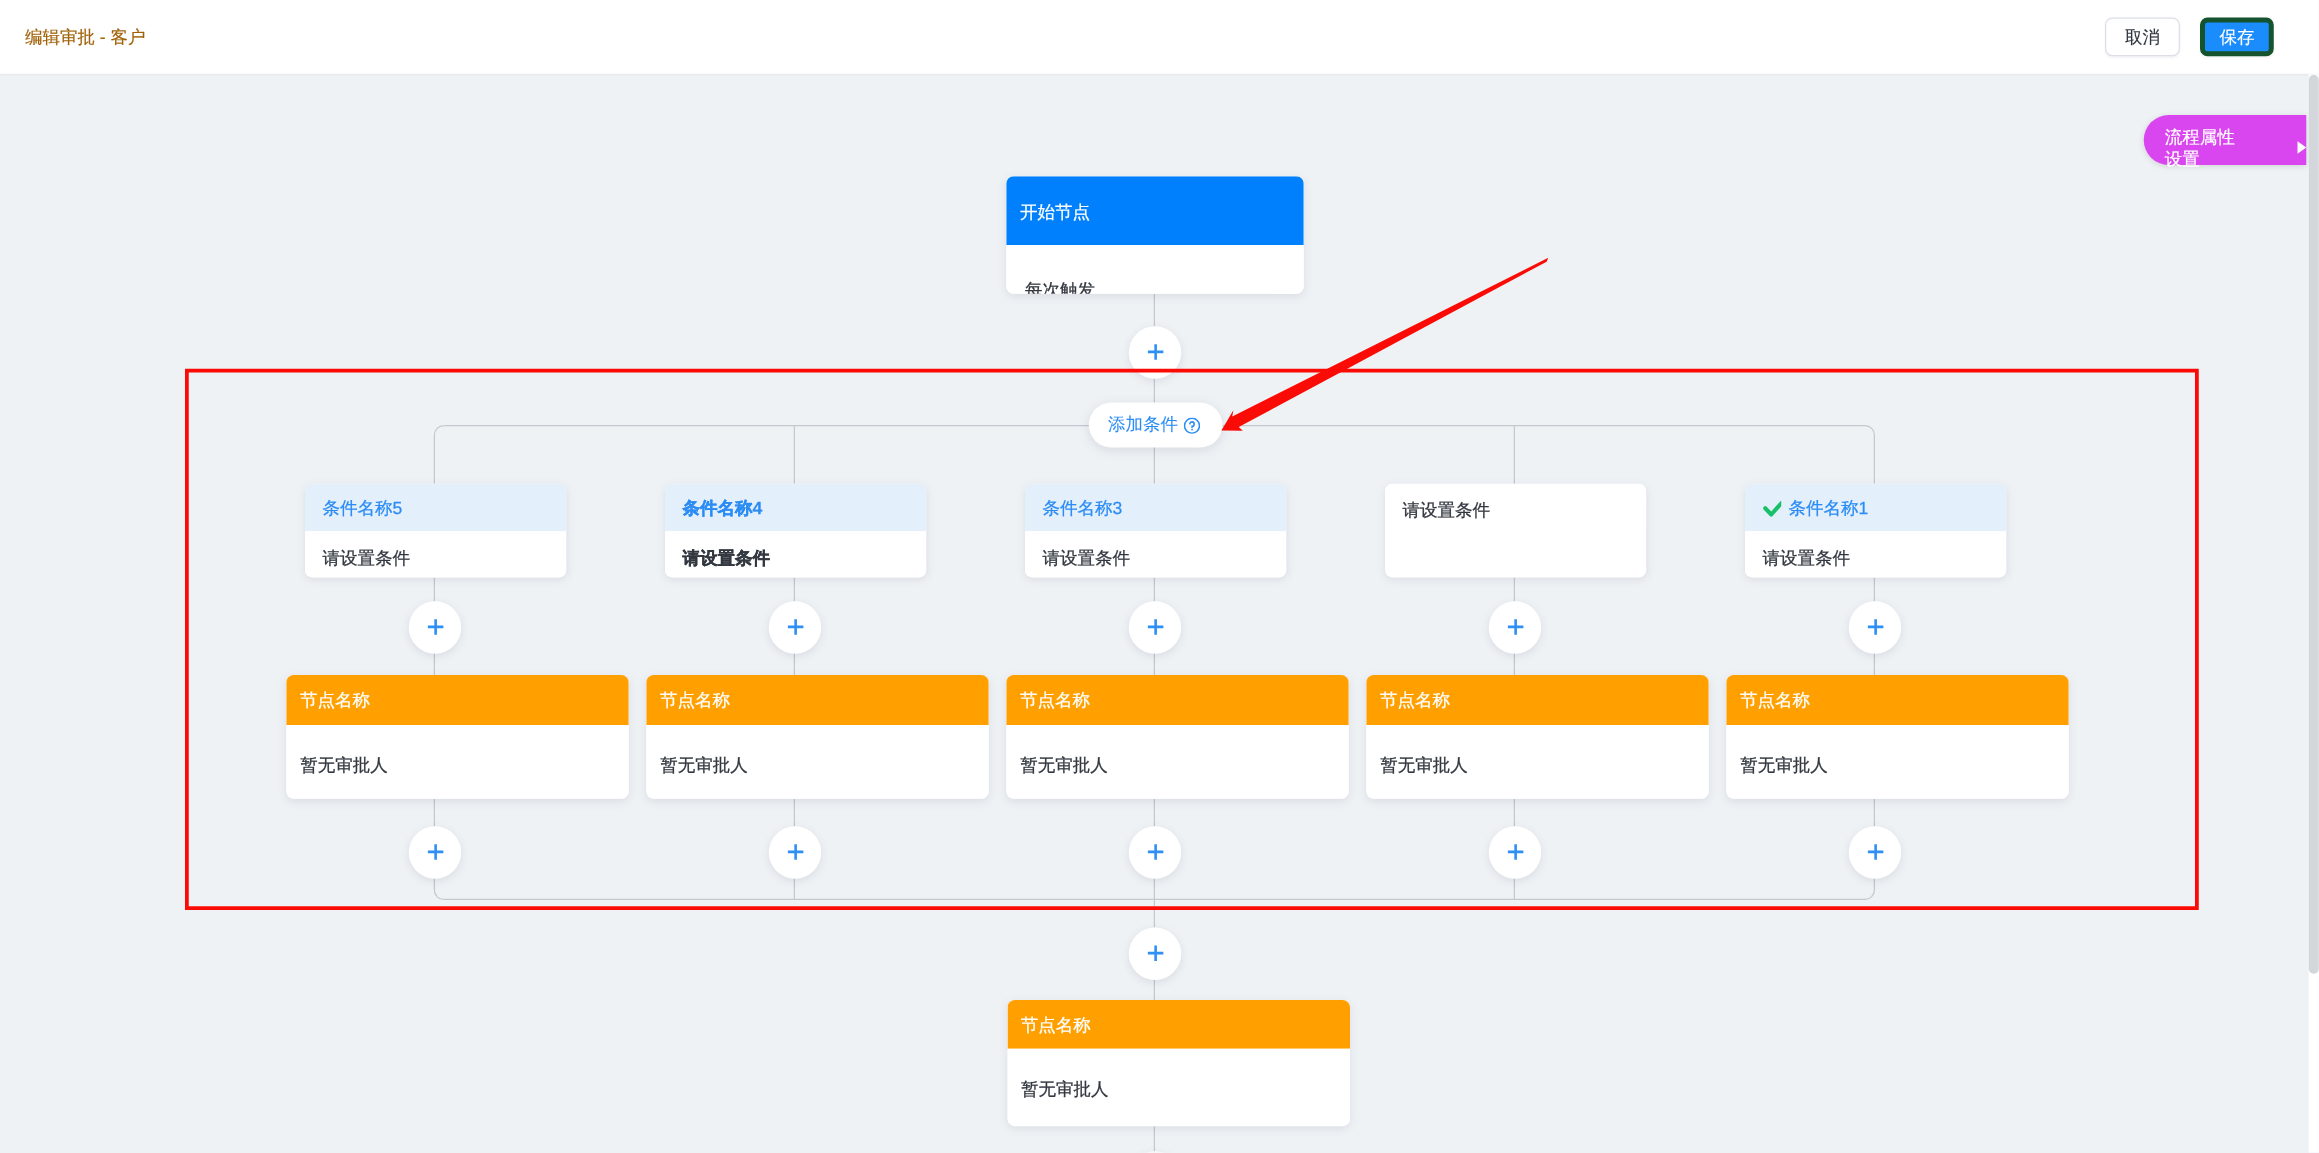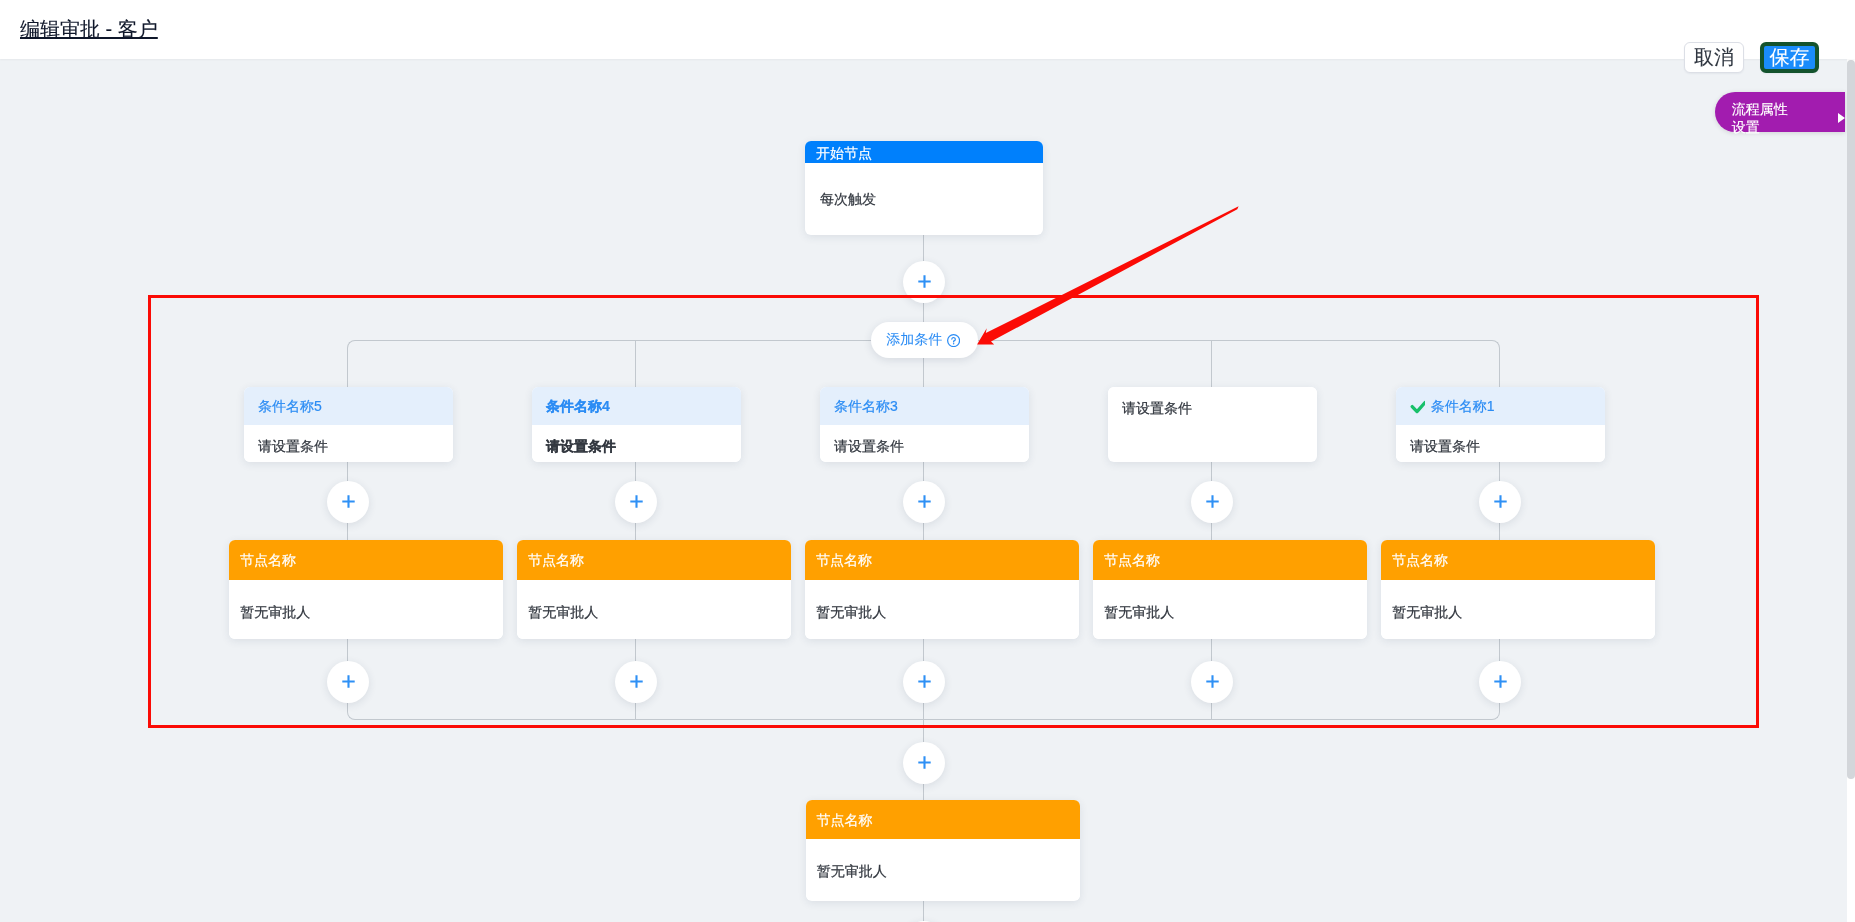--- a/index.html
+++ b/index.html
@@ -5,40 +5,40 @@
 <style>
   *{box-sizing:border-box;}
   html,body{margin:0;padding:0;}
   body{width:1855px;height:922px;overflow:hidden;
        font-family:"Liberation Sans","DejaVu Sans",sans-serif;
        background:#eff2f5;-webkit-text-stroke:0.3px currentColor;}
 
   
   .topbar{position:absolute;left:0;top:0;width:1855px;height:59px;background:#ffffff;
           box-shadow:0 1px 2px rgba(0,0,0,.045);z-index:40;}
-  .page-title{position:absolute;left:20px;top:20.9px;font-size:20px;color:#0f172a;
-              line-height:17.7px;-webkit-text-stroke:0.12px currentColor;z-index:41;text-decoration:underline;}
-  .btn{position:absolute;top:14px;height:31px;border-radius:6px;font-size:20px;z-index:41;
+  .page-title{position:absolute;left:20px;top:20.9px;font-size:14px;color:#a16207;
+              line-height:17.7px;-webkit-text-stroke:0.12px currentColor;z-index:41;}
+  .btn{position:absolute;top:14px;height:31px;border-radius:6px;font-size:14px;z-index:41;
        box-shadow:0 1px 2px rgba(40,56,84,.06);
        -webkit-text-stroke:0.1px currentColor;
-       display:flex;align-items:center;justify-content:center;cursor:pointer;margin-top:28px;}
+       display:flex;align-items:center;justify-content:center;cursor:pointer;}
   .btn-cancel{left:1684px;width:60px;border:1px solid #dcdfe6;background:#fff;color:#2f3640;}
   .btn-save{left:1760px;width:59px;border:4px solid #14532d;background:#1a8cfb;color:#fff;}
 
   
   .canvas{position:absolute;left:0;top:59px;width:1847px;height:863px;overflow:hidden;}
 
   
   .sb-track{position:absolute;left:1847px;top:59px;width:8px;height:863px;background:#fff;z-index:30;}
   .sb-thumb{position:absolute;left:1847px;top:60.3px;width:8px;height:718.7px;border-radius:4px;
             background:#d3d6da;z-index:31;}
 
   
   .prop-btn{position:absolute;left:1714.9px;top:92px;width:130.3px;height:39.6px;
-            background:#a21caf;color:#fff;border-radius:20px 0 0 20px;display:flex;align-items:center;
+            background:#d946ef;color:#fff;border-radius:20px 0 0 20px;display:flex;align-items:center;
             padding-left:16.9px;padding-top:15px;font-size:14px;z-index:20;cursor:pointer;
             -webkit-text-stroke:0.15px currentColor;
             box-shadow:0 1px 5px rgba(0,0,0,.13);gap:28px;}
   .prop-btn .tri{margin-left:9.5px;width:0;height:0;border-left:7px solid #fff;
                  border-top:5px solid transparent;border-bottom:5px solid transparent;
                  position:relative;top:-1px;}
 
   
   .vline{position:absolute;width:1px;background:#c2c8ce;z-index:1;}
   .hline{position:absolute;height:1px;background:#c2c8ce;z-index:1;}
@@ -50,21 +50,21 @@
 
   
   .card{position:absolute;border-radius:6px;background:#fff;overflow:hidden;z-index:5;
         box-shadow:0 2px 8px rgba(40,56,84,.10);}
   .card .hd{display:flex;align-items:center;padding-left:11px;font-size:14px;line-height:1;
             -webkit-text-stroke:0.2px currentColor;}
   .card .bd{display:flex;align-items:center;padding-left:15px;font-size:14px;color:#333840;
             background:#fff;line-height:1;padding-top:4px;-webkit-text-stroke:0.22px currentColor;}
 
   .card-start{left:805px;top:82px;width:238px;height:94px;}
-  .card-start .hd{background:#0080fc;color:#fff;height:22px;padding-top:1px;}
+  .card-start .hd{background:#0080fc;color:#fff;height:55px;padding-top:1px;}
   .card-start .bd{height:64px;padding-top:8px;text-align:right;}
 
   .card-cond{top:327.7px;width:209px;height:75px;}
   .card-cond .hd{background:#e4effc;color:#2b8cf4;height:38.3px;padding-left:14.6px;text-align:right;}
   .card-cond .bd{height:36.7px;padding-left:14.6px;padding-top:5px;}
   .card-cond .hd .chk{display:block;width:15px;height:15px;margin-right:5.7px;flex:0 0 auto;
                       position:relative;top:.5px;}
 
   .card-node{width:274px;height:99px;}
   .card-node .hd{background:#ffa000;color:#fff;height:39.6px;}

